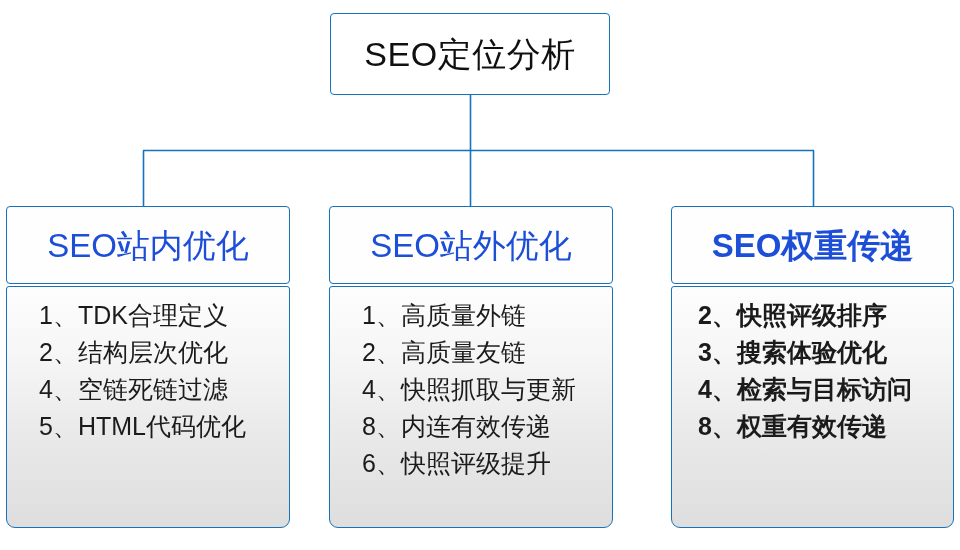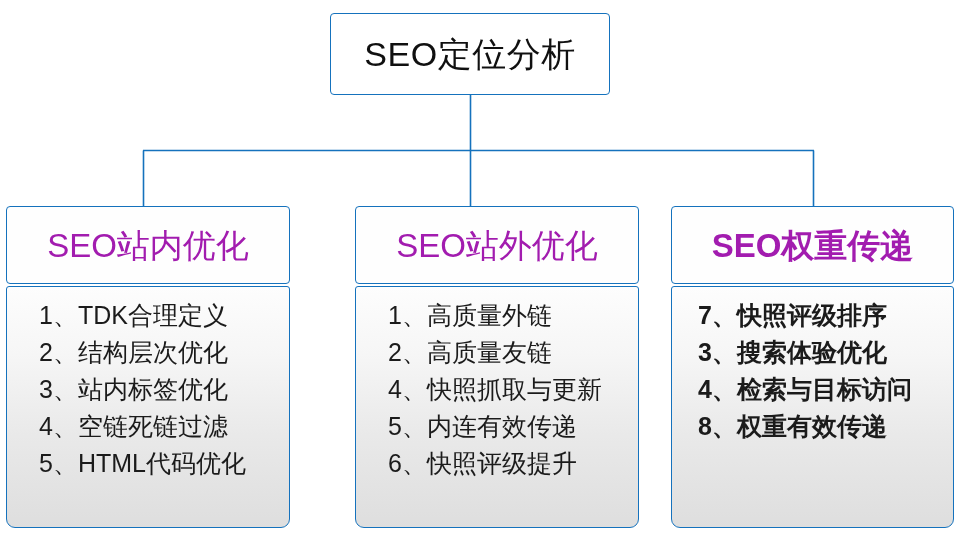--- a/index.html
+++ b/index.html
@@ -51,37 +51,37 @@
     white-space: nowrap;
   }
 
   
   .column {
     position: absolute;
     top: 206px;
     width: 284px;
   }
   .col-1 { left: 6px; }
-  .col-2 { left: 329px; margin-left: 26px; }
+  .col-2 { left: 329px; }
   .col-3 { left: 671px; width: 283px; font-weight: bold; }
 
   .col-header {
     box-sizing: border-box;
     width: 100%;
     height: 78px;
     border: 1.6px solid #1572bd;
     border-radius: 4px;
     background: #fefefe;
     display: flex;
     align-items: center;
     justify-content: center;
   }
   .col-header-title {
     font-size: 33px;
-    color: #a21caf;
+    color: #1d4ed8;
     line-height: 1;
     white-space: nowrap;
   }
 
   .col-list {
     box-sizing: border-box;
     margin-top: 2px;
     width: 100%;
     height: 242px;
     border: 1.6px solid #1572bd;
@@ -121,44 +121,43 @@
     <div class="root-title">SEO定位分析</div>
   </div>
 
   <div class="column col-1">
     <div class="col-header">
       <div class="col-header-title">SEO站内优化</div>
     </div>
     <div class="col-list">
       <div class="list-item">1、TDK合理定义</div>
       <div class="list-item">2、结构层次优化</div>
-      <div class="list-item">3、站内标签优化</div>
       <div class="list-item">4、空链死链过滤</div>
       <div class="list-item">5、HTML代码优化</div>
     </div>
   </div>
 
   <div class="column col-2">
     <div class="col-header">
       <div class="col-header-title">SEO站外优化</div>
     </div>
     <div class="col-list">
       <div class="list-item">1、高质量外链</div>
       <div class="list-item">2、高质量友链</div>
       <div class="list-item">4、快照抓取与更新</div>
-      <div class="list-item">5、内连有效传递</div>
+      <div class="list-item">8、内连有效传递</div>
       <div class="list-item">6、快照评级提升</div>
     </div>
   </div>
 
   <div class="column col-3">
     <div class="col-header">
       <div class="col-header-title">SEO权重传递</div>
     </div>
     <div class="col-list">
-      <div class="list-item">7、快照评级排序</div>
+      <div class="list-item">2、快照评级排序</div>
       <div class="list-item">3、搜索体验优化</div>
       <div class="list-item">4、检索与目标访问</div>
       <div class="list-item">8、权重有效传递</div>
     </div>
   </div>
 
 </div>
 
 </body></html>

